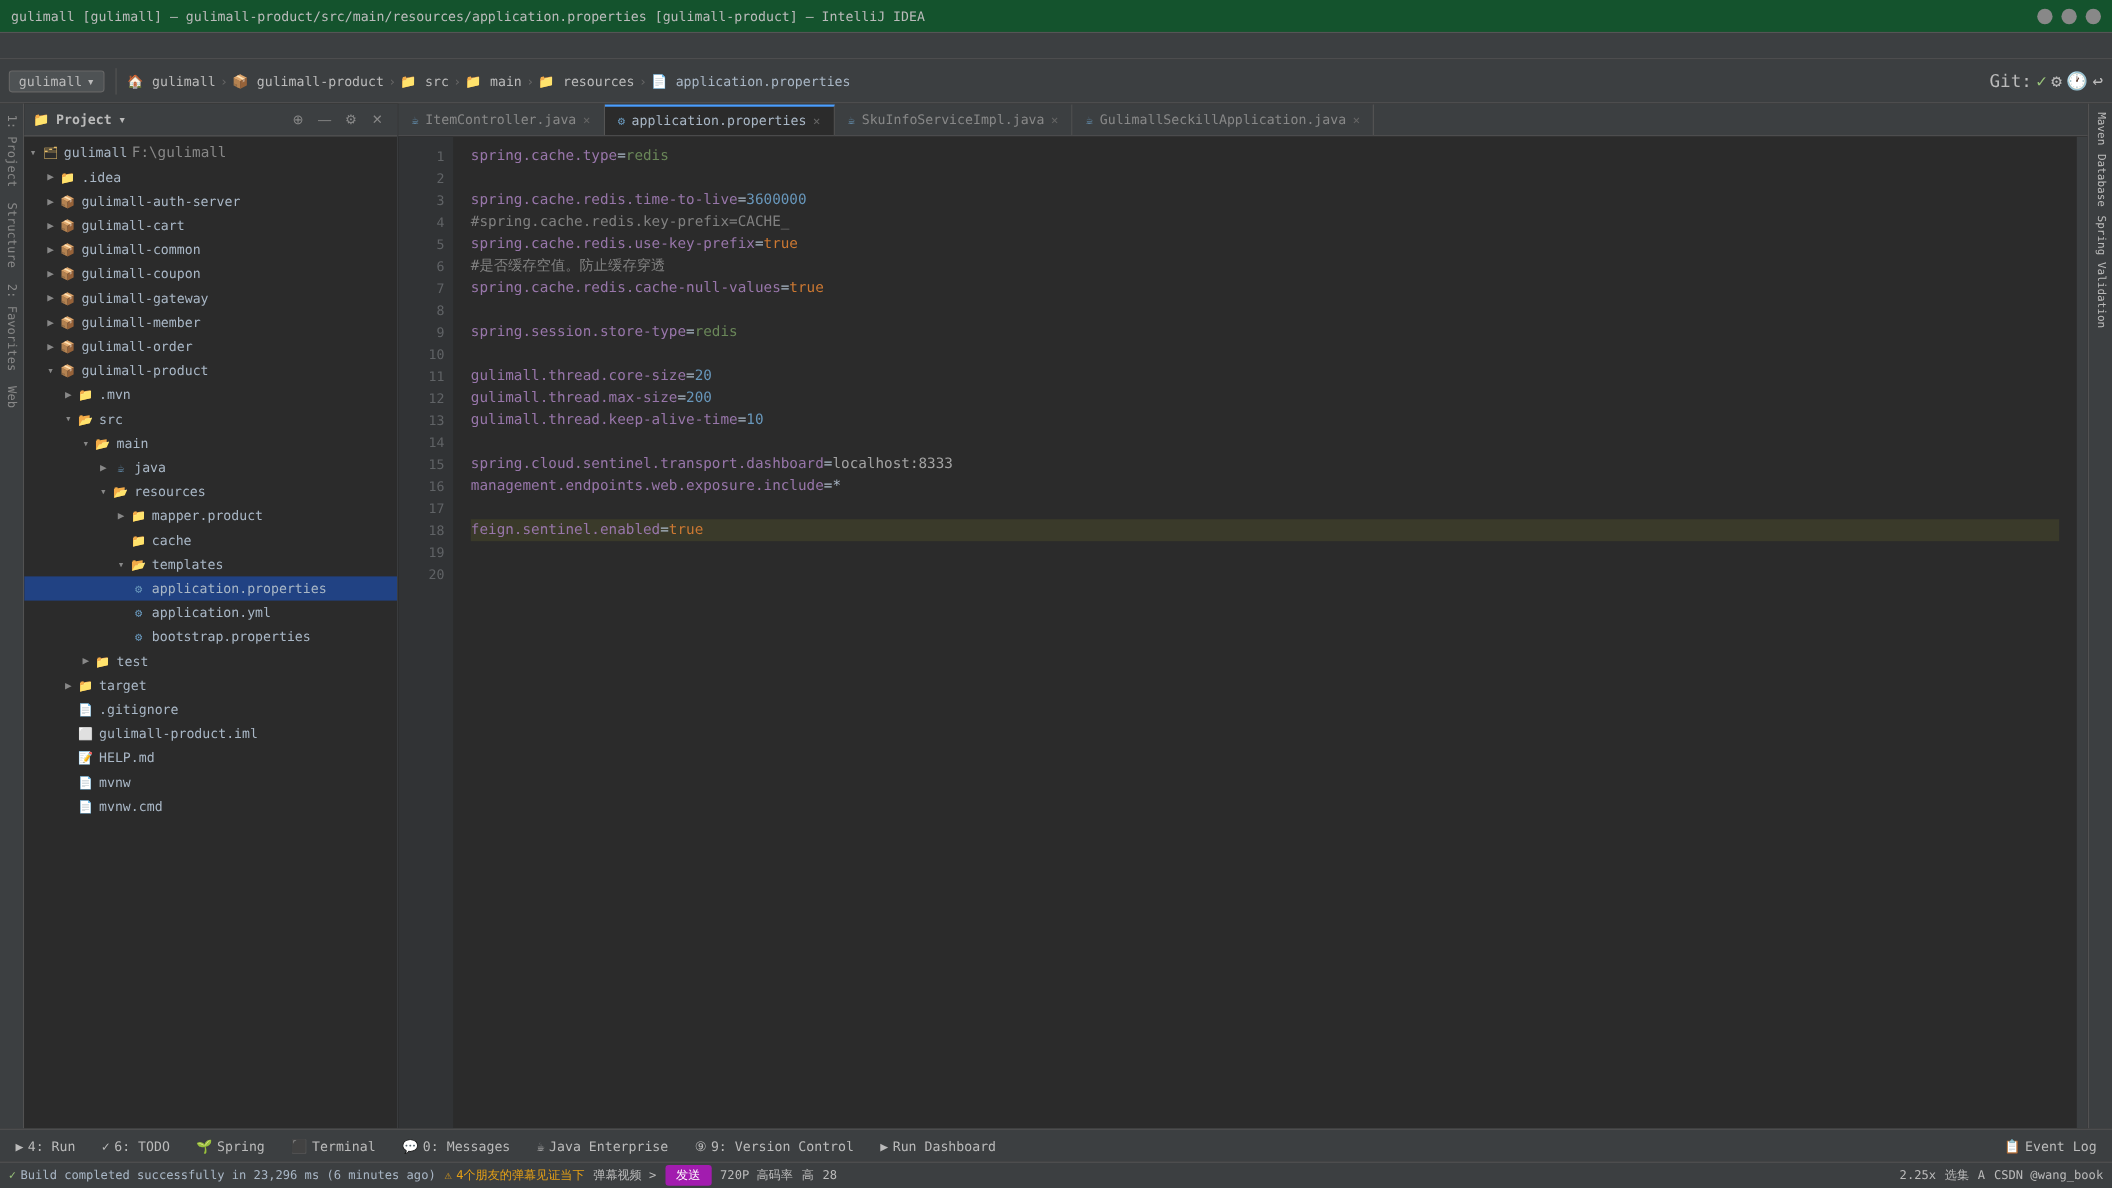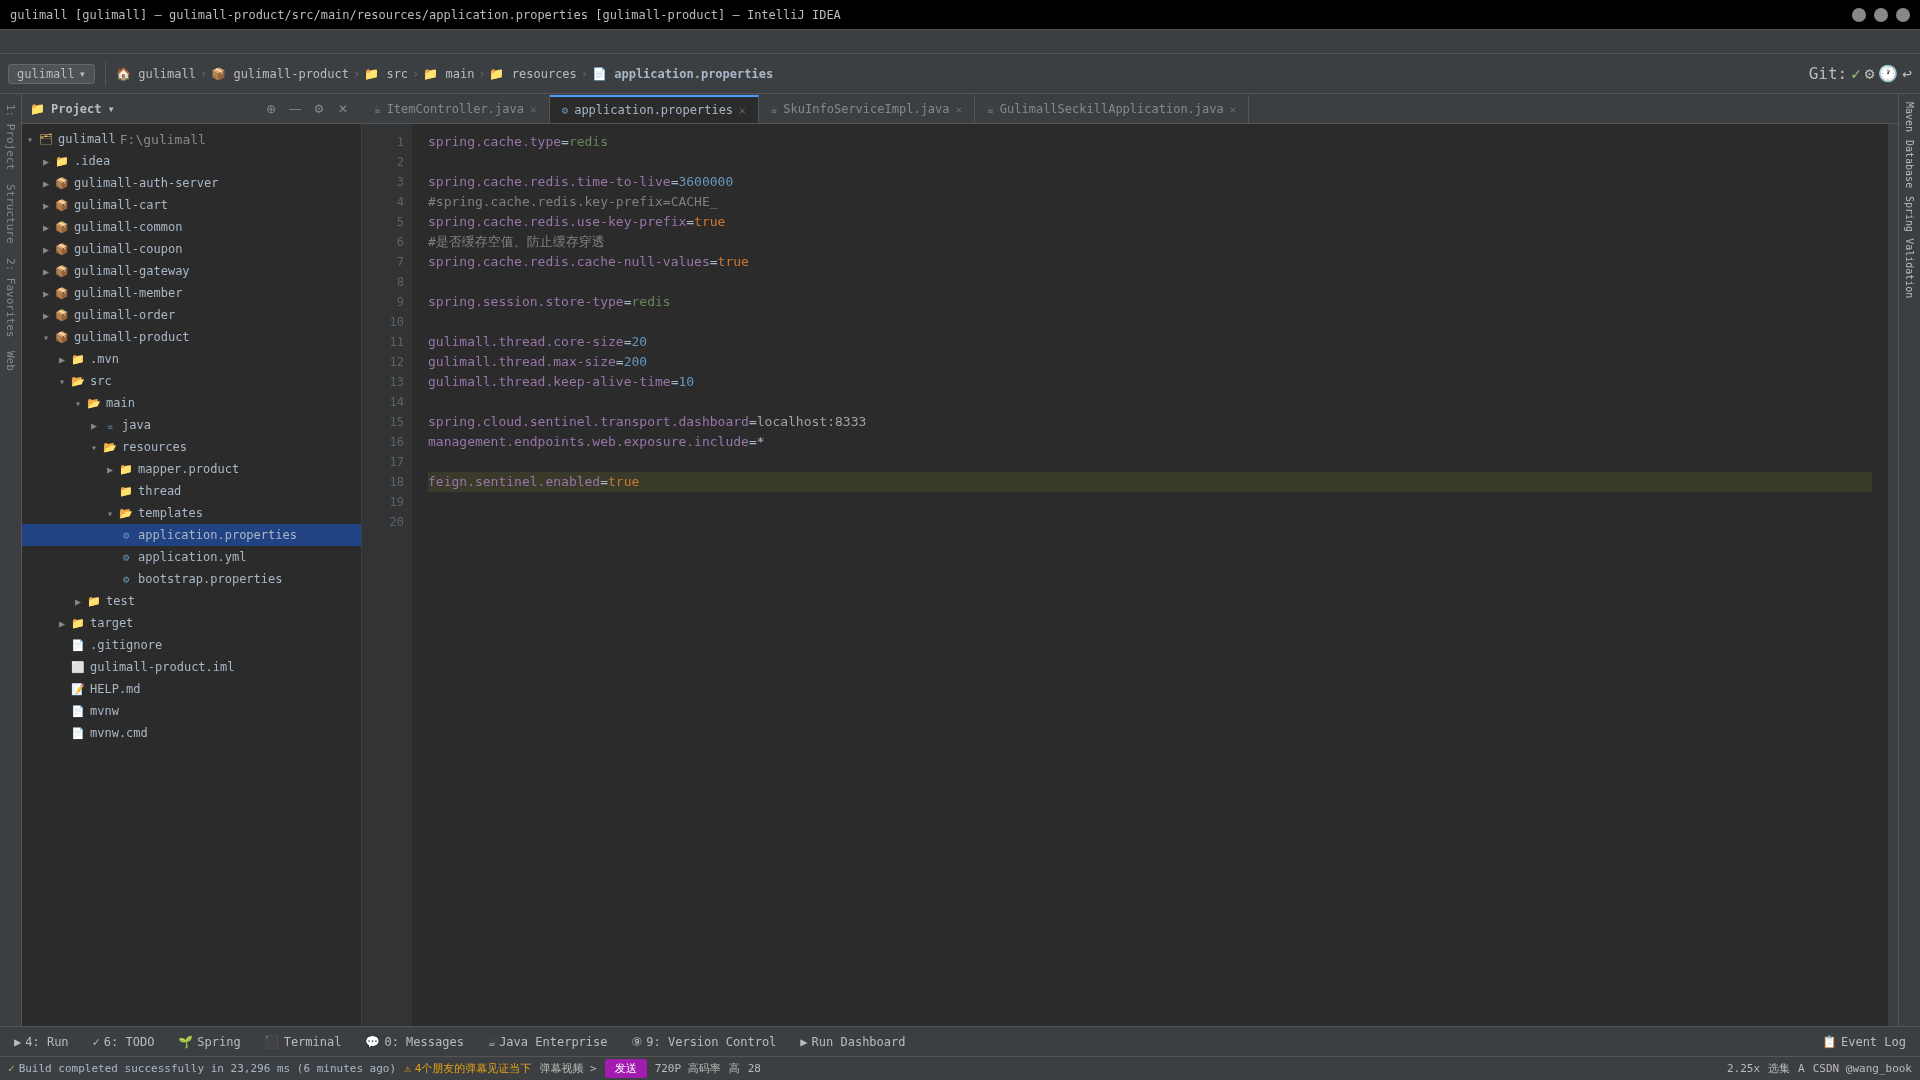--- a/index.html
+++ b/index.html
@@ -10,21 +10,21 @@
       color: #a9b7c6;
       width: 1920px;
       height: 1080px;
       overflow: hidden;
       display: flex;
       flex-direction: column;
     }
 
     
     .title-bar {
-      background: #000000;
+      background: #14532d;
       height: 30px;
       display: flex;
       align-items: center;
       padding: 0 10px;
       justify-content: space-between;
       border-bottom: 1px solid #555;
     }
     .title-bar-text {
       font-size: 12px;
       color: #bbb;
@@ -76,21 +76,21 @@
     }
     .breadcrumb {
       display: flex;
       align-items: center;
       gap: 4px;
       font-size: 12px;
       color: #bbb;
     }
     .breadcrumb-sep { color: #666; }
     .breadcrumb-item { color: #bbb; }
-    .breadcrumb-item.active { color: #a9b7c6; font-weight: bold; }
+    .breadcrumb-item.active { color: #a9b7c6; }
     .project-selector {
       background: #4e5254;
       border: 1px solid #666;
       border-radius: 3px;
       padding: 2px 8px;
       color: #bbb;
       font-size: 12px;
       display: flex;
       align-items: center;
       gap: 4px;
@@ -592,21 +592,21 @@
       </div>
 
       <div class="tree-item">
         <div class="tree-indent"></div>
         <div class="tree-indent"></div>
         <div class="tree-indent"></div>
         <div class="tree-indent"></div>
         <div class="tree-indent"></div>
         <div class="tree-arrow" style="width:16px;"></div>
         <span class="tree-icon icon-folder">📁</span>
-        <span class="tree-label">thread</span>
+        <span class="tree-label">cache</span>
       </div>
 
       <div class="tree-item">
         <div class="tree-indent"></div>
         <div class="tree-indent"></div>
         <div class="tree-indent"></div>
         <div class="tree-indent"></div>
         <div class="tree-indent"></div>
         <div class="tree-arrow">▾</div>
         <span class="tree-icon icon-folder-temp">📂</span>

